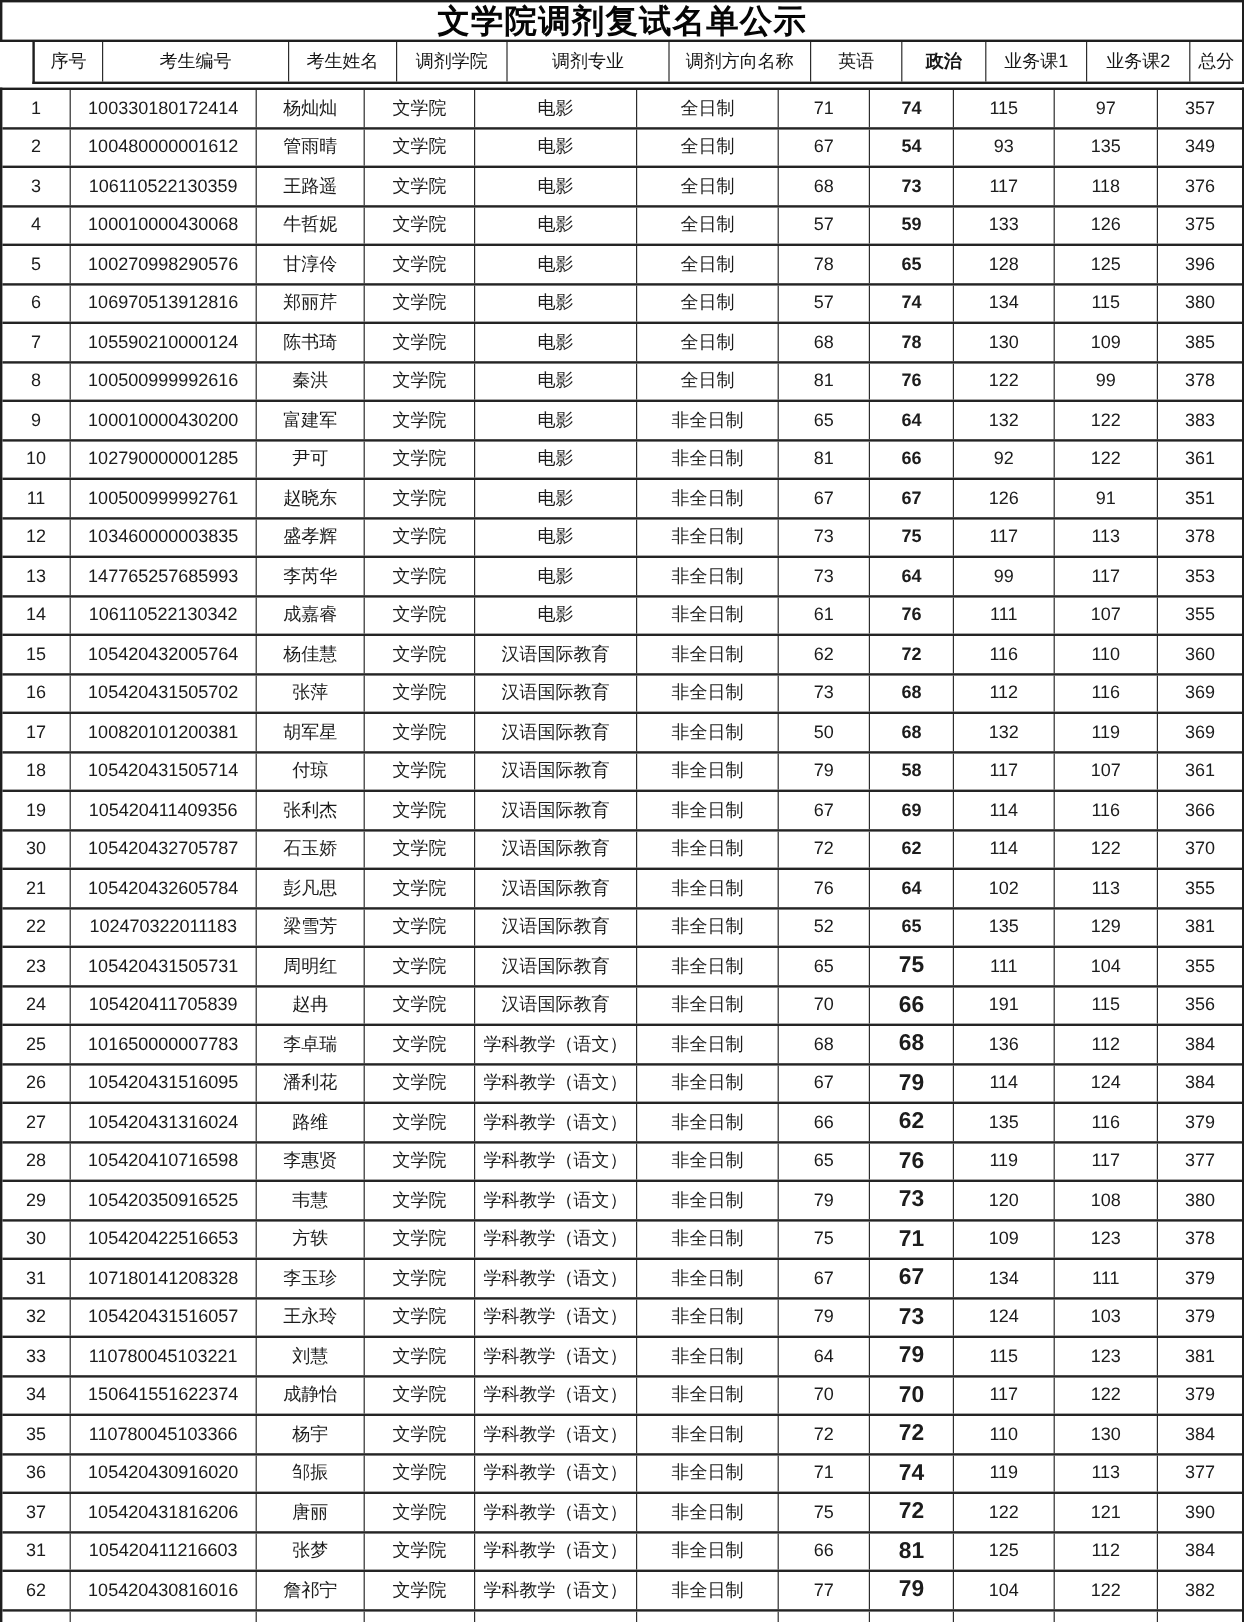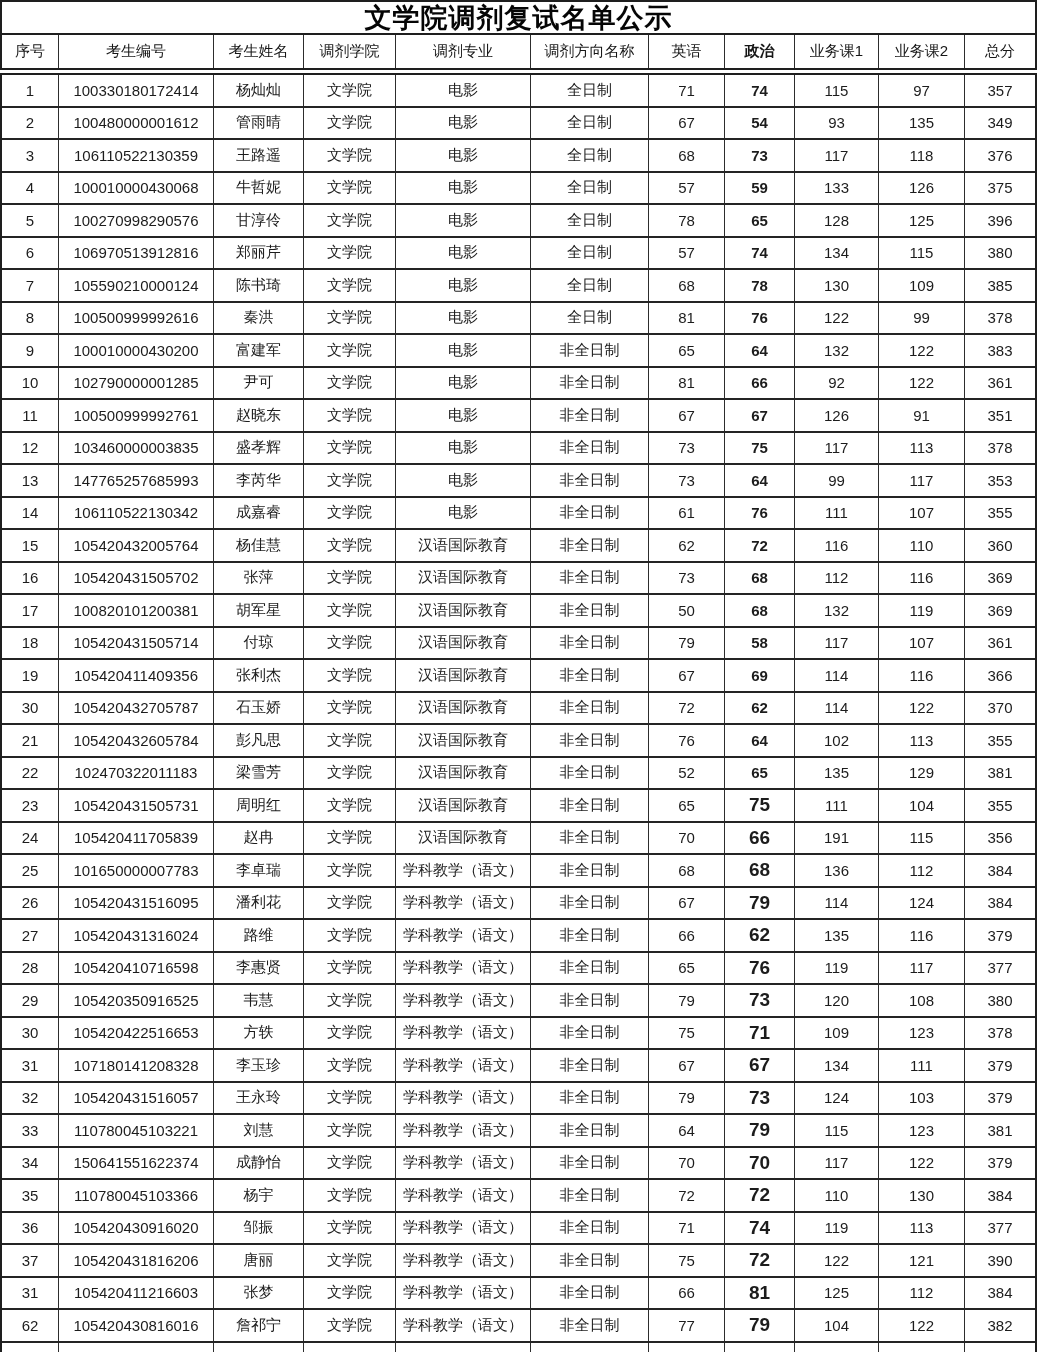--- a/index.html
+++ b/index.html
@@ -24,20 +24,21 @@
 
   .header {
     box-sizing: border-box;
     height: 35px;
     border-left: 2px solid #1e1e1e;
     border-right: 2px solid #1e1e1e;
     border-bottom: 2px solid #1e1e1e;
     margin-bottom: 3px;
     display: flex;
     background: #fff;
+    margin-left: 27px;
   }
   .header .cell { font-size: 15px; color: #161616; }
 
   .tbody {
     box-sizing: border-box;
     border-top: 2px solid #1e1e1e;
     border-left: 2px solid #1e1e1e;
     border-right: 2px solid #1e1e1e;
     background: #fff;
   }

